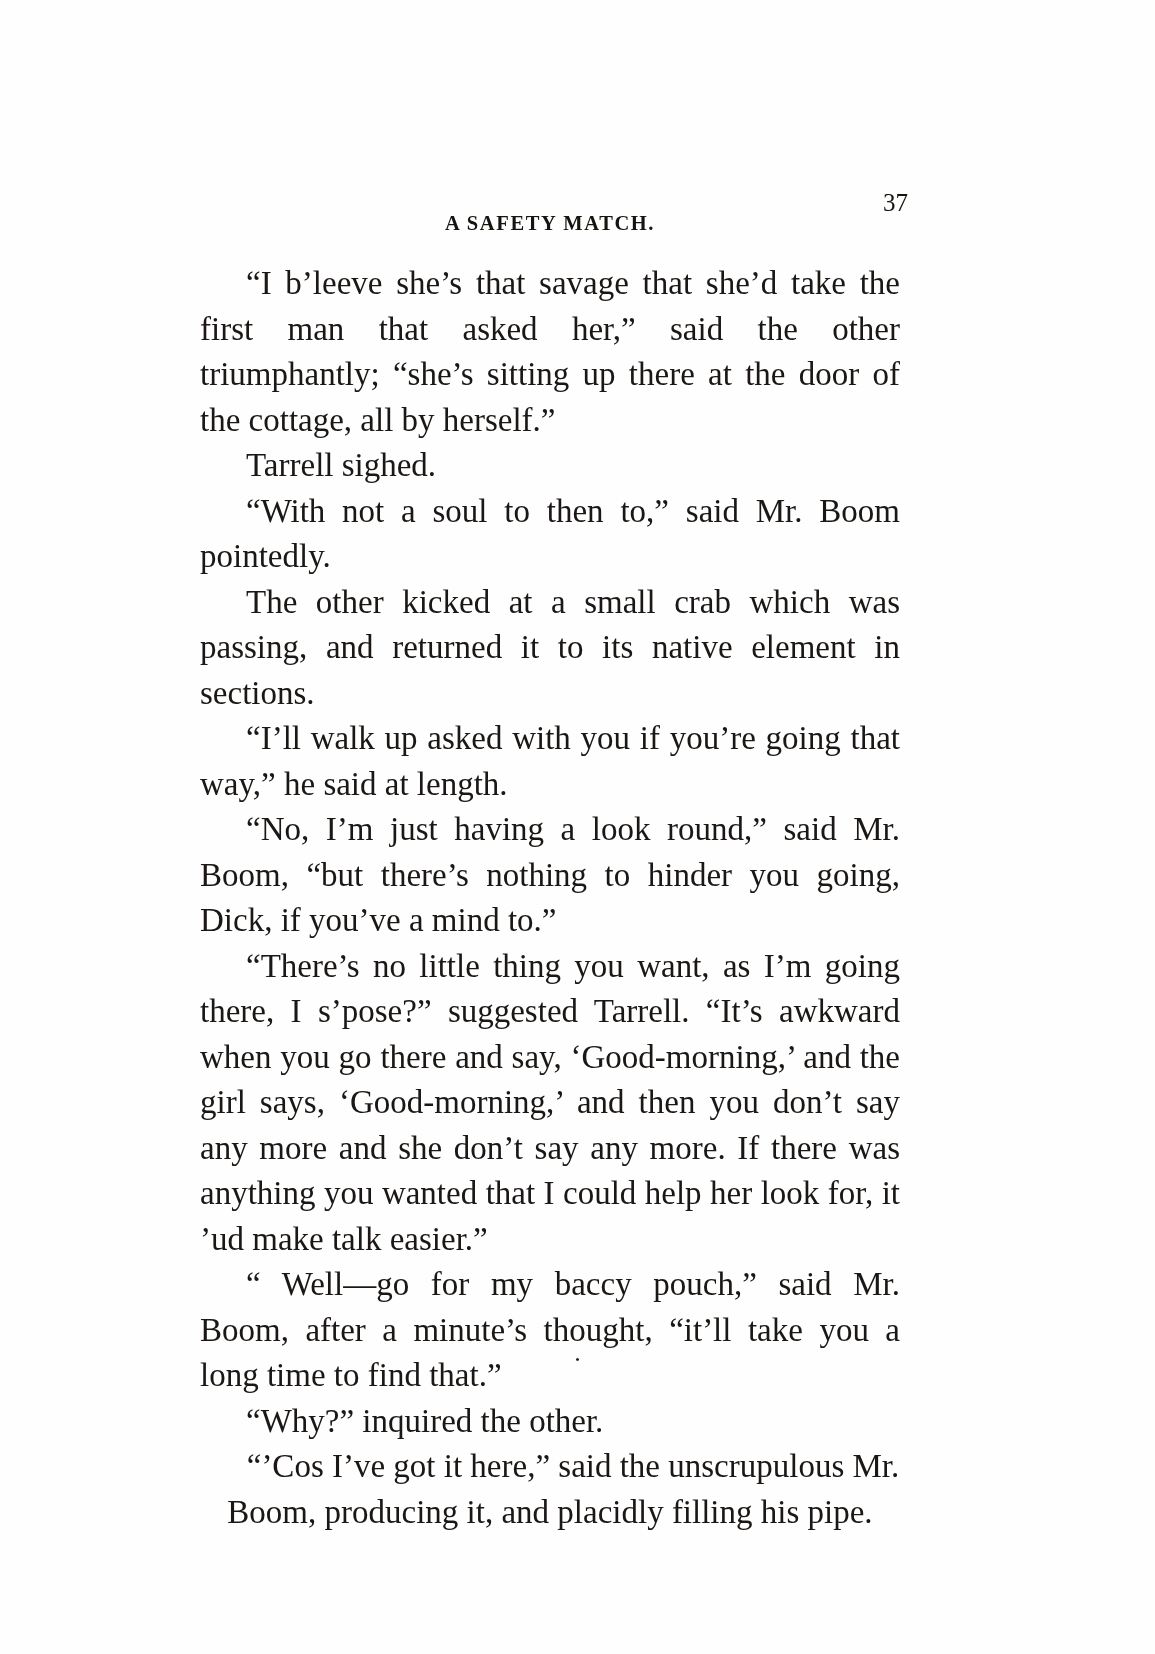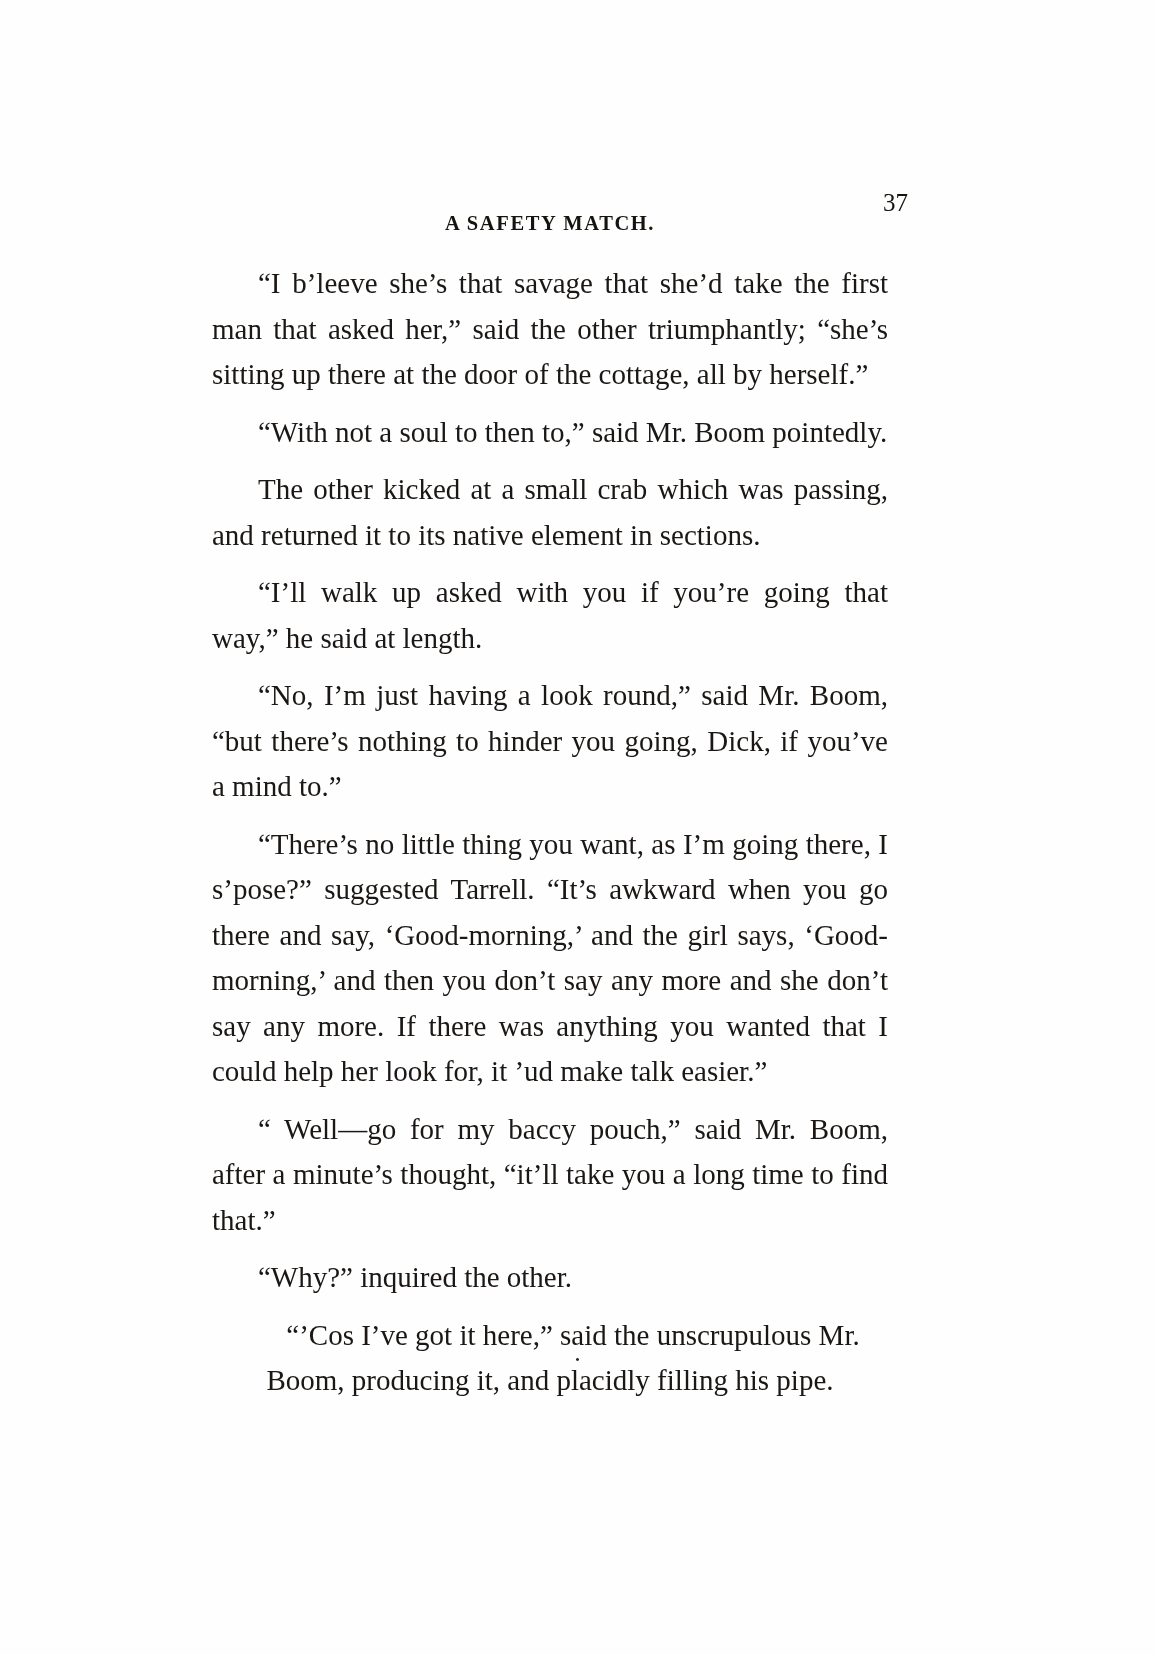--- a/index.html
+++ b/index.html
@@ -49,24 +49,24 @@
   .folio {
     position: absolute;
     right: -8px;
     top: -6px;
     font-size: 25px;
     font-family: "Liberation Serif", serif;
     color: #17140f;
     letter-spacing: 0px;
   }
   .body-text p {
-    margin: 12px;
+    margin: 0;
     text-align: justify;
     text-justify: inter-word;
-    font-size: 29px;
+    font-size: 33px;
     line-height: 45.5px;
     text-indent: 46px;
     color: #1a1714;
     hyphens: none;
   }
   .body-text p:last-child {
     text-align: center;
   }
   .tail-mark {
     position: absolute;
@@ -85,20 +85,21 @@
 
   <div class="content">
 
     <div class="running-head">
       <span class="running-title">A SAFETY MATCH.</span>
       <span class="folio">37</span>
     </div>
 
     <div class="body-text">
       <p>“I b’leeve she’s that savage that she’d take the first man that asked her,” said the other triumphantly; “she’s sitting up there at the door of the cottage, all by herself.”</p>
+      <p>Tarrell sighed.</p>
       <p>“With not a soul to then to,” said Mr. Boom pointedly.</p>
       <p>The other kicked at a small crab which was passing, and returned it to its native element in sections.</p>
       <p>“I’ll walk up asked with you if you’re going that way,” he said at length.</p>
       <p>“No, I’m just having a look round,” said Mr. Boom, “but there’s nothing to hinder you going, Dick, if you’ve a mind to.”</p>
       <p>“There’s no little thing you want, as I’m going there, I s’pose?” suggested Tarrell.  “It’s awkward when you go there and say, ‘Good-morning,’ and the girl says, ‘Good-morning,’ and then you don’t say any more and she don’t say any more.  If there was anything you wanted that I could help her look for, it ’ud make talk easier.”</p>
       <p>“ Well—go for my baccy pouch,” said Mr. Boom, after a minute’s thought, “it’ll take you a long time to find that.”</p>
       <p>“Why?” inquired the other.</p>
       <p>“’Cos I’ve got it here,” said the unscrupulous Mr. Boom, producing it, and placidly filling his pipe.</p>
     </div>
 

